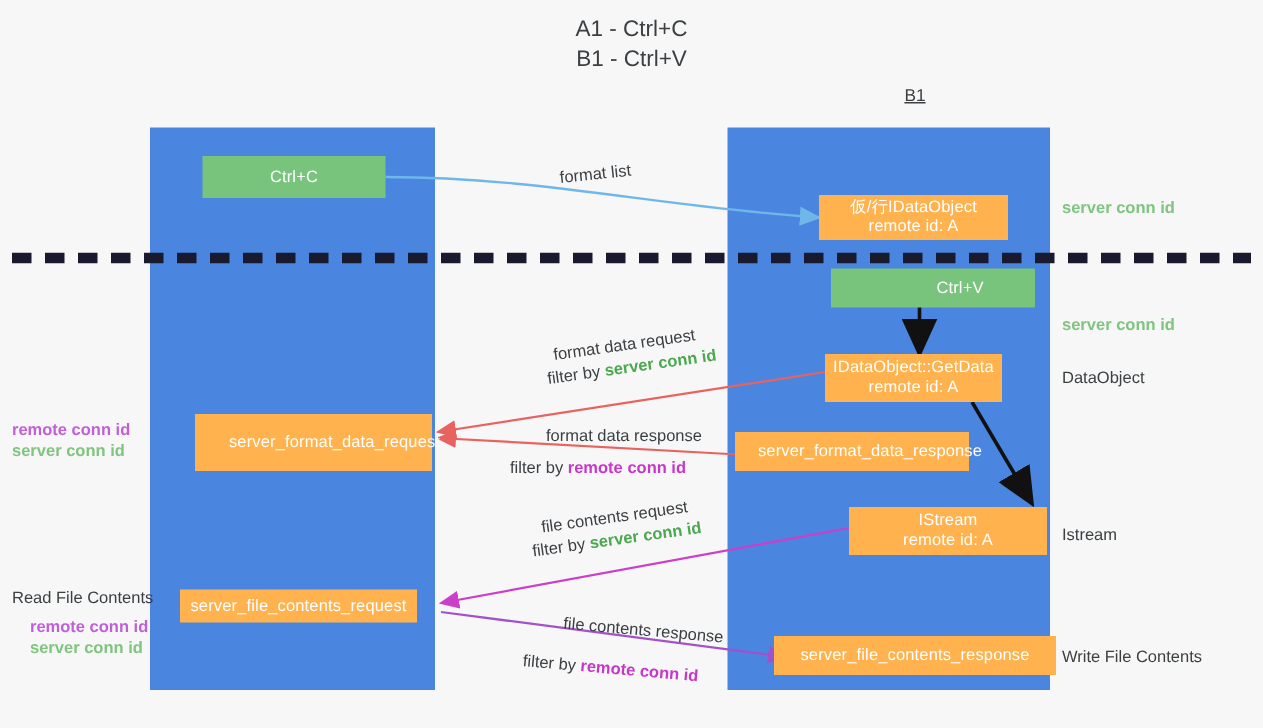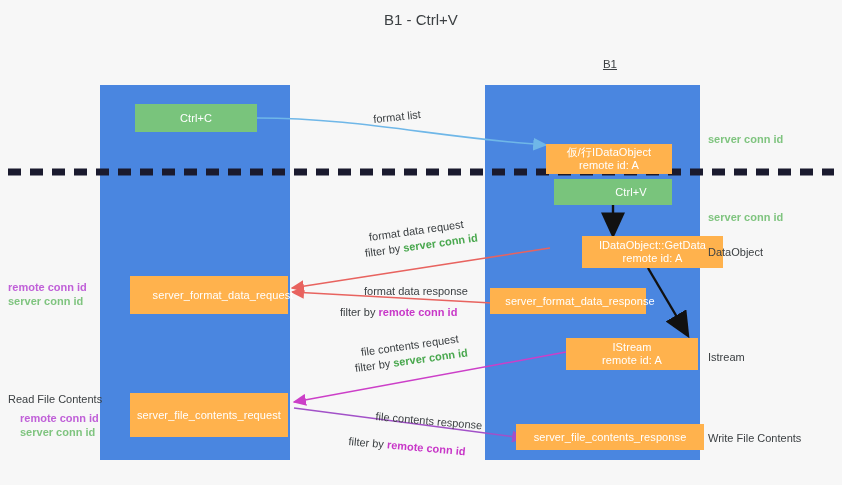--- a/index.html
+++ b/index.html
@@ -78,20 +78,21 @@
     width: 842px; height: 485px;
     pointer-events: none;
   }
 </style>
 </head>
 <body>
 
 <div id="canvas">
 
   <div class="abs title">
+    <div>A1 - Ctrl+C</div>
     <div>B1 - Ctrl+V</div>
   </div>
 
   <div class="abs lane-head" style="left:120px; top:58px; width:150px;margin-top:48px;">
     <div>A1</div>
     <div>remote</div>
   </div>
   <div class="abs lane-head" style="left:535px; top:58px; width:150px;text-decoration:underline;">
     <div>B1</div>
   </div>
@@ -132,48 +133,48 @@
 
     <path d="M294,408 L524,438" stroke="#a251c8" stroke-width="1.5" fill="none" marker-end="url(#ah-purple)"></path>
 
     <line x1="8" y1="172" x2="834" y2="172" stroke="#1a1a2e" stroke-width="7" stroke-dasharray="13 9"></line>
   </svg>
 
   <div class="abs node green" style="left:135px; top:104px; width:122px; height:28px;">
     <div>Ctrl+C</div>
   </div>
 
-  <div class="abs node orange" style="left:546px; top:130px; width:126px; height:30px;margin-top:14px;">
+  <div class="abs node orange" style="left:546px; top:130px; width:126px; height:30px;">
     <div>仮/行IDataObject</div>
     <div class="l2">remote id: A</div>
   </div>
 
-  <div class="abs node green" style="left:554px; top:179px; width:118px; height:26px;padding-left:36px;">
+  <div class="abs node green" style="left:554px; top:179px; width:136px; height:26px;padding-left:36px;">
     <div>Ctrl+V</div>
   </div>
 
-  <div class="abs node orange" style="left:550px; top:236px; width:141px; height:32px;margin-left:32px;">
+  <div class="abs node orange" style="left:550px; top:236px; width:118px; height:32px;">
     <div>IDataObject::GetData</div>
     <div class="l2">remote id: A</div>
   </div>
 
   <div class="abs node orange" style="left:566px; top:338px; width:132px; height:32px;">
     <div>IStream</div>
     <div class="l2">remote id: A</div>
   </div>
 
   <div class="abs node orange" style="left:130px; top:276px; width:158px; height:38px;padding-left:28px;">
     <div>server_format_data_request</div>
   </div>
 
   <div class="abs node orange" style="left:490px; top:288px; width:156px; height:26px;padding-left:24px;">
     <div>server_format_data_response</div>
   </div>
 
-  <div class="abs node orange" style="left:130px; top:393px; width:158px; height:44px;justify-content:center;">
+  <div class="abs node orange" style="left:120px; top:393px; width:158px; height:22px;justify-content:center;">
     <div>server_file_contents_request</div>
   </div>
 
   <div class="abs node orange" style="left:516px; top:424px; width:188px; height:26px;">
     <div>server_file_contents_response</div>
   </div>
 
   <div class="abs lbl rot" style="left:374px; top:112px; transform:rotate(-6deg);">format list</div>
 
   <div class="abs lbl rot" style="left:370px; top:230px; transform:rotate(-8deg);">format data request</div>

